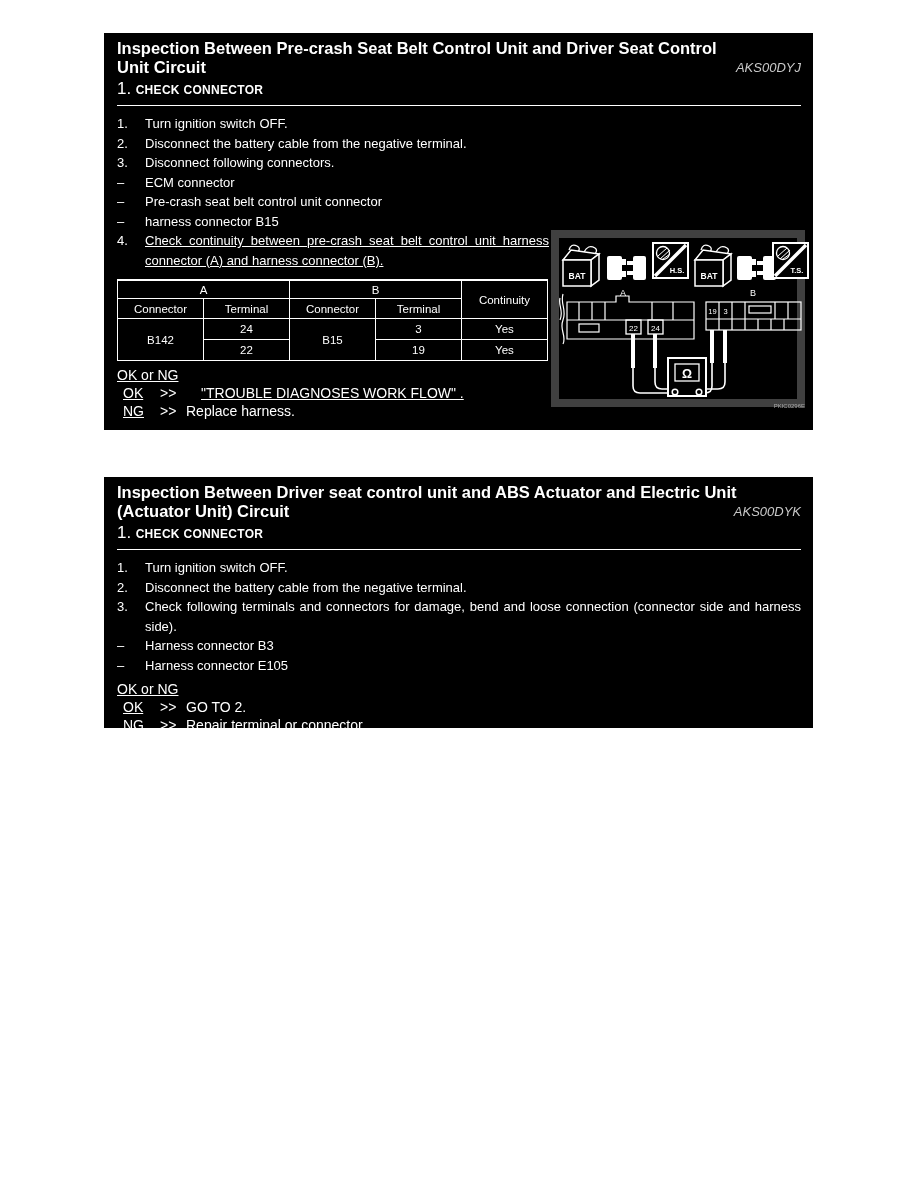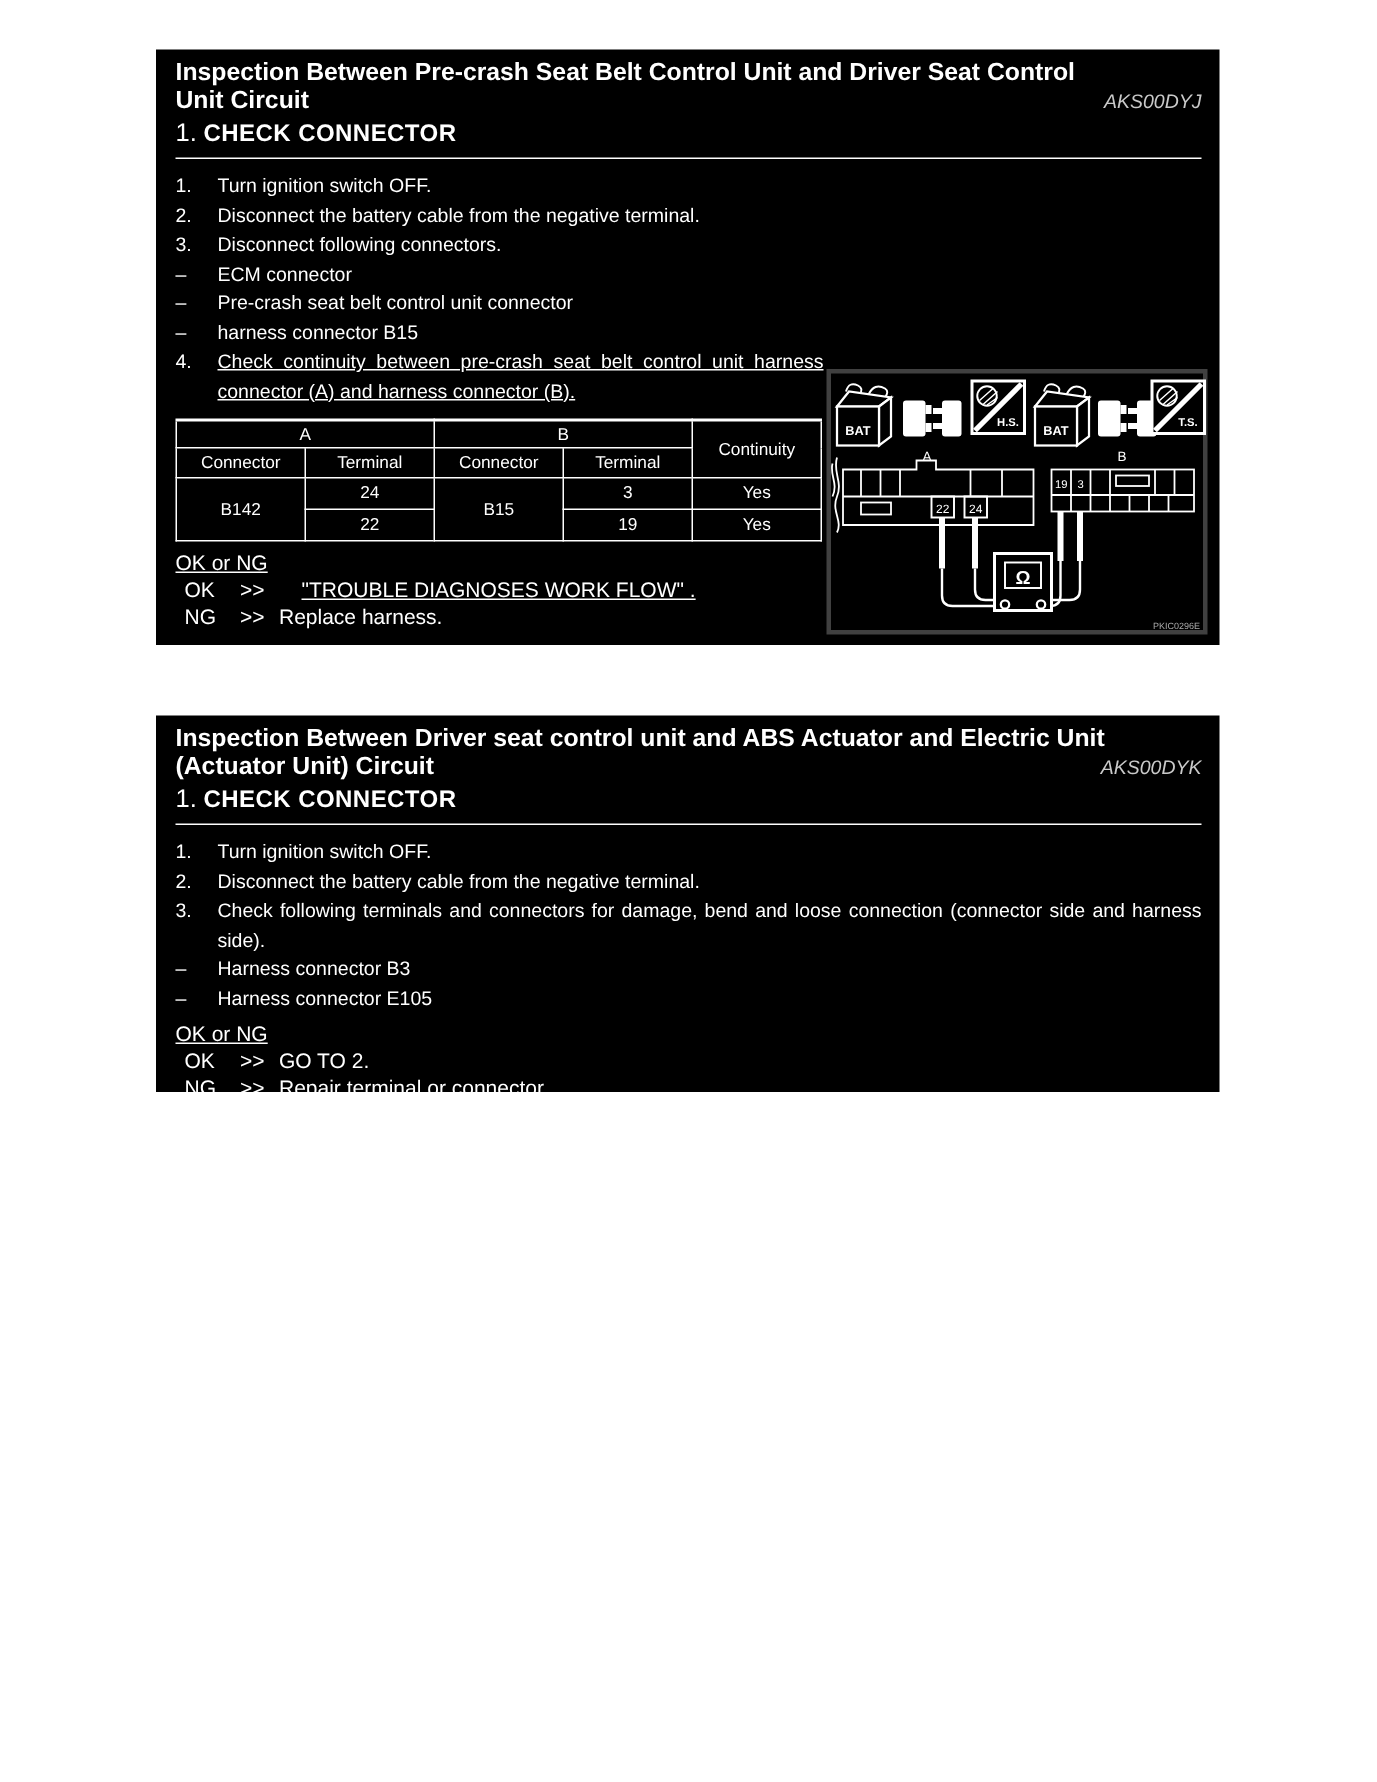--- a/index.html
+++ b/index.html
@@ -13,21 +13,21 @@
   }
   #panel1 { top:33px; height:397px; }
   #panel2 { top:477px; height:251px; }
 
   .title-line { font-weight:bold; font-size:16.5px; line-height:19px; white-space:nowrap; }
   .title-row2 { display:flex; justify-content:space-between; align-items:flex-end;gap:13px; }
   .doc-code { font-style:italic; font-weight:normal; font-size:13px; color:#c9c9c9; padding-bottom:2px; }
 
   .step-head { margin-top:2px; line-height:20px; }
   .step-num { font-size:17px; }
-  .step-label { font-size:16px; font-weight:bold; letter-spacing:0.3px; }
+  .step-label { font-size:12px; font-weight:bold; letter-spacing:0.3px; }
 
   .rule { border:none; border-top:1px solid #ffffff; margin:5px 0 0 0; height:0; }
 
   .steps { margin-top:8px; font-size:13px; }
   .step-row { display:flex; }
   .step-marker { width:28px; flex:none; line-height:19.5px; }
   .step-text { line-height:19.5px; }
   .narrow { width:404px; text-align:justify;text-decoration:underline; }
   .wide { width:678px; text-align:justify; }
 
@@ -36,27 +36,27 @@
     border:1px solid #ffffff; font-weight:normal; text-align:center; padding:0; color:#ffffff;
   }
   table.ctable col { width:86px; }
   tr.grouprow th { height:17px; }
   tr.colrow th { height:19px; }
   tr.datarow td { height:20px; }
 
   .okng { margin-top:5px; font-size:14px; }
   .okng-head { text-decoration:underline; line-height:18px; }
   .result { display:flex; line-height:16.5px; margin-top:1px; }
-  .result-label { width:37px; padding-left:6px; flex:none; }
+  .result-label { width:37px; padding-left:6px; flex:none;text-decoration:underline; }
   .result-arrow { width:26px; flex:none; }
   .ref-link { text-decoration:underline; display:block; margin-left:15px; width:max-content; }
 
   .figure {
-    position:absolute; left:447px; top:213px; width:254px; height:177px;
-    border:3px solid #404040; box-sizing:border-box; background:#000000;
+    position:absolute; left:447px; top:197px; width:254px; height:177px;
+    border:8px solid #404040; box-sizing:border-box; background:#000000;
   }
   .figure svg { display:block; }
 </style>
 </head>
 <body>
 
 <div class="panel" id="panel1">
   <div class="title-line">Inspection Between Pre-crash Seat Belt Control Unit and Driver Seat Control</div>
   <div class="title-row2">
     <div class="title-line">Unit Circuit</div>

